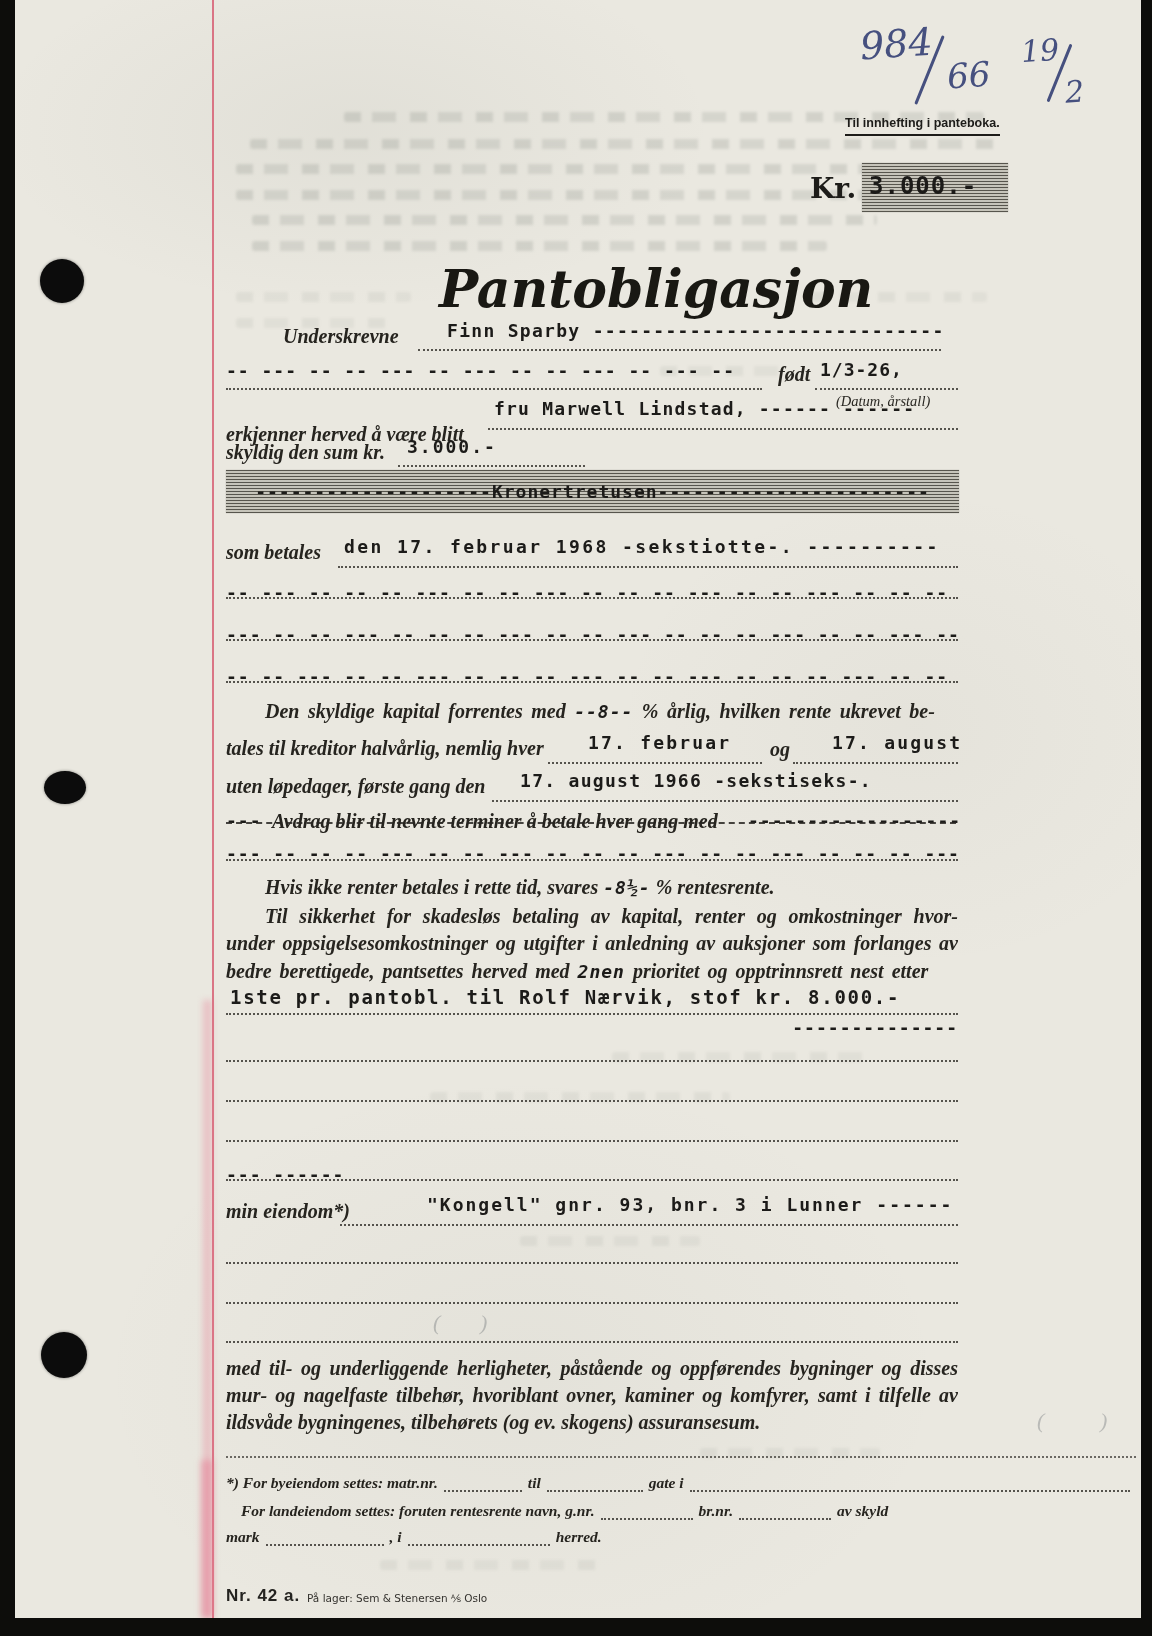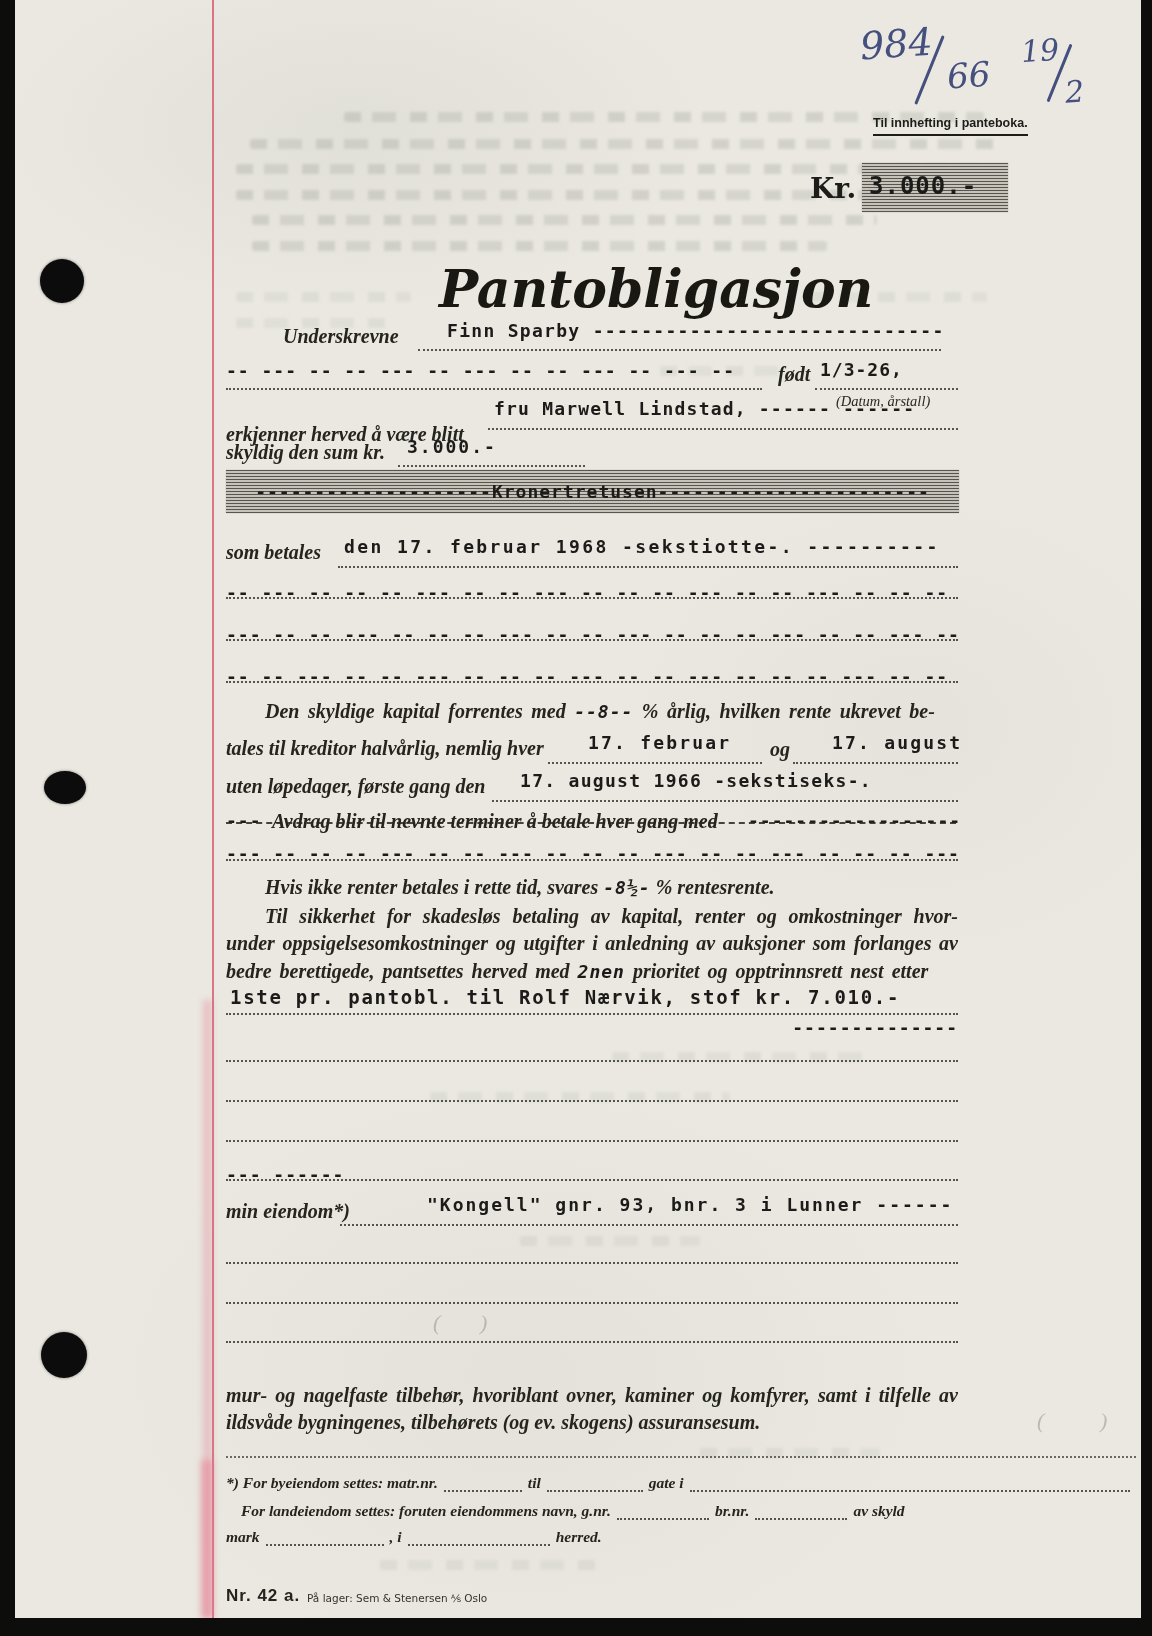--- a/index.html
+++ b/index.html
@@ -78,21 +78,21 @@
   <div id="margin-smear"></div>
   <div id="margin-smear2"></div>
 
   <div class="hw" style="left:845px;top:22px;font-size:38px;">984</div>
   <div class="hw-slash" style="left:913px;top:33px;height:74px;"></div>
   <div class="hw" style="left:932px;top:55px;font-size:34px;">66</div>
   <div class="hw" style="left:1006px;top:33px;font-size:30px;">19</div>
   <div class="hw-slash" style="left:1043px;top:42px;height:62px;"></div>
   <div class="hw" style="left:1050px;top:74px;font-size:30px;">2</div>
 
-  <div class="abs" style="left:830px;top:116px;font-family:'Liberation Sans',sans-serif;font-weight:700;font-size:12.5px;color:#1d1c19;border-bottom:2.5px solid #1d1c19;padding-bottom:4px;margin-left:28px;">Til innhefting i panteboka.</div>
+  <div class="abs" style="left:830px;top:116px;font-family:'Liberation Sans',sans-serif;font-weight:700;font-size:12.5px;color:#1d1c19;border-bottom:2.5px solid #1d1c19;padding-bottom:4px;">Til innhefting i panteboka.</div>
   <div class="abs" style="left:795px;top:172px;font-weight:700;font-size:28px;color:#1d1c19;font-family:'DejaVu Serif',serif;">Kr.</div>
   <div class="hatch" style="left:847px;top:163px;width:146px;height:49px;"></div>
   <div class="typed" style="left:854px;top:174px;font-size:24px;width:138px;">3.000.-</div>
 
   <div class="abs" style="left:424px;top:258px;width:370px;text-align:center;font-family:'DejaVu Serif',serif;font-style:italic;font-weight:700;font-size:52px;color:#191813;">Pantobligasjon</div>
 
   <div class="lbl" style="left:268px;top:326px;">Underskrevne</div>
   <div class="typed ls13" style="left:432px;top:322px;width:494px;">Finn Sparby ---------------------------------------</div>
   <div class="rule" style="left:403px;top:349px;width:523px;"></div>
 
@@ -157,21 +157,21 @@
     <span>% rentesrente.</span>
   </div>
 
   <div class="lbl just" style="left:250px;top:906px;width:693px;white-space:normal;">Til sikkerhet for skadesløs betaling av kapital, renter og omkostninger hvor-</div>
   <div class="lbl just" style="left:211px;top:933px;width:732px;white-space:normal;">under oppsigelsesomkostninger og utgifter i anledning av auksjoner som forlanges av</div>
   <div class="row" style="left:211px;top:960px;word-spacing:3px;">
     <span>bedre berettigede, pantsettes herved med</span>
     <span class="t-inline" style="font-size:18px;">2nen</span>
     <span>prioritet og opptrinnsrett nest etter</span>
   </div>
-  <div class="typed" style="left:215px;top:988px;font-size:19px;letter-spacing:1.7px;width:728px;">1ste pr. pantobl. til Rolf Nærvik, stof  kr. 7.010.-</div>
+  <div class="typed" style="left:215px;top:988px;font-size:19px;letter-spacing:1.7px;width:728px;">1ste pr. pantobl. til Rolf Nærvik, stof  kr. 8.000.-</div>
   <div class="rule" style="left:211px;top:1013px;width:732px;"></div>
   <div class="typed" style="left:765px;top:1019px;width:178px;text-align:right;">--------------</div>
 
   <div class="rule" style="left:211px;top:1060px;width:732px;"></div>
   <div class="rule" style="left:211px;top:1100px;width:732px;"></div>
   <div class="rule" style="left:211px;top:1140px;width:732px;"></div>
 
   <div class="typed" style="left:211px;top:1166px;width:125px;">--- ------ --</div>
   <div class="rule" style="left:211px;top:1179px;width:732px;"></div>
 
@@ -181,35 +181,36 @@
 
   <div class="rule" style="left:211px;top:1262px;width:732px;"></div>
   <div class="rule" style="left:211px;top:1302px;width:732px;"></div>
   <div class="rule" style="left:211px;top:1341px;width:732px;"></div>
 
   <div class="stray" style="left:418px;top:1310px;">(</div>
   <div class="stray" style="left:465px;top:1310px;">)</div>
   <div class="stray" style="left:1022px;top:1408px;">(</div>
   <div class="stray" style="left:1085px;top:1408px;">)</div>
 
+  <div class="lbl just" style="left:211px;top:1358px;width:732px;white-space:normal;">med til- og underliggende herligheter, påstående og oppførendes bygninger og disses</div>
   <div class="lbl just" style="left:211px;top:1385px;width:732px;white-space:normal;">mur- og nagelfaste tilbehør, hvoriblant ovner, kaminer og komfyrer, samt i tilfelle av</div>
   <div class="lbl" style="left:211px;top:1412px;">ildsvåde bygningenes, tilbehørets (og ev. skogens) assuransesum.</div>
 
   <div class="rule" style="left:211px;top:1456px;width:910px;opacity:.85;"></div>
 
   <div class="fn-row" style="left:211px;top:1474px;width:910px;">
     <span>*) For byeiendom settes: matr.nr.</span>
     <span class="fn-blank" style="width:78px;"></span>
     <span>til</span>
     <span class="fn-blank" style="width:96px;"></span>
     <span>gate i</span>
     <span class="fn-blank fn-grow"></span>
   </div>
   <div class="fn-row" style="left:226px;top:1502px;width:790px;">
-    <span>For landeiendom settes: foruten eiendommens navn, g.nr.</span>
+    <span>For landeiendom settes: foruten rentesrente navn, g.nr.</span>
     <span class="fn-blank" style="width:92px;"></span>
     <span>br.nr.</span>
     <span class="fn-blank" style="width:92px;"></span>
     <span>av skyld</span>
   </div>
   <div class="fn-row" style="left:211px;top:1528px;width:430px;">
     <span>mark</span>
     <span class="fn-blank" style="width:118px;"></span>
     <span>, i</span>
     <span class="fn-blank" style="width:142px;"></span>

